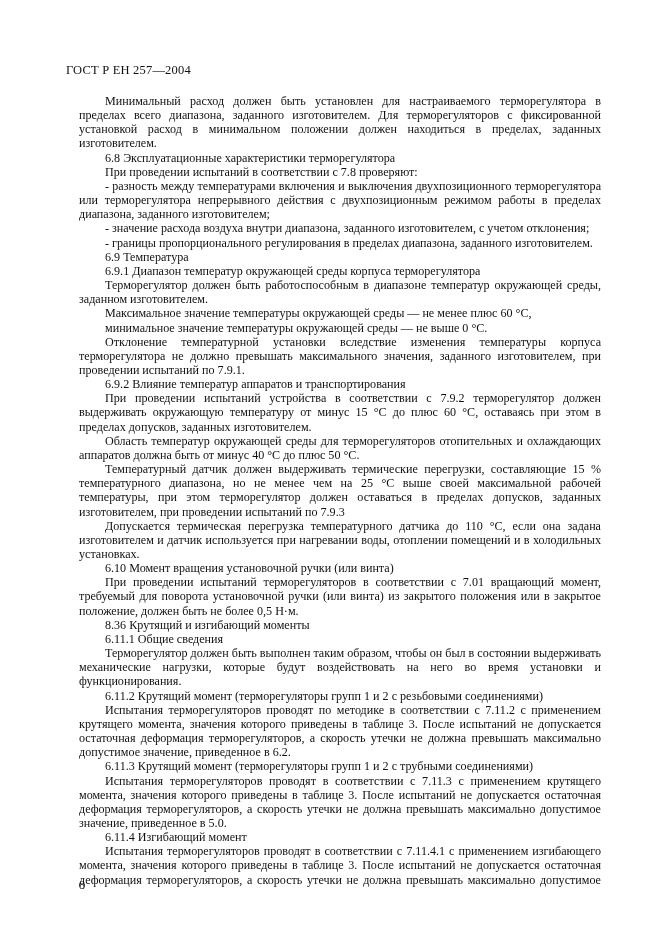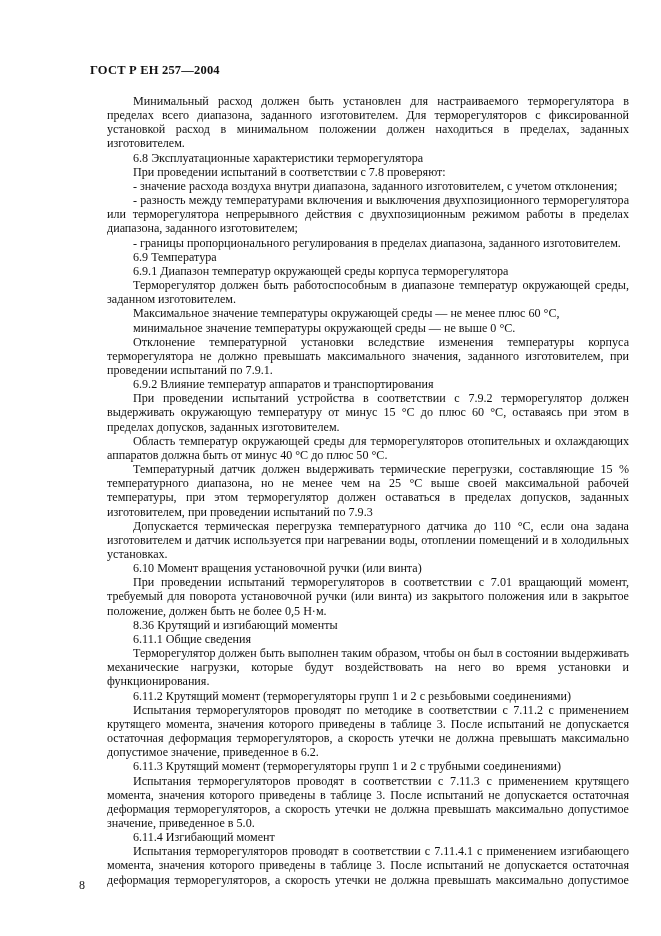--- a/index.html
+++ b/index.html
@@ -1,36 +1,36 @@
 <!DOCTYPE html>
 <html><head>
 <meta charset="utf-8">
 <style>
   html, body { margin:0; padding:0; background:#ffffff; }
   body { width:661px; height:936px; position:relative; overflow:hidden;
          font-family:"Liberation Serif", "DejaVu Serif", serif; color:#111; }
-  .header { position:absolute; left:90px; top:63px; font-weight:bold; font-size:12.5px; letter-spacing:0.2px; }
-  .content { position:absolute; left:79px; top:94px; width:522px; font-size:12.1px; line-height:14.15px;margin-left:28px; }
+  .header { position:absolute; left:66px; top:63px; font-weight:normal; font-size:12.5px; letter-spacing:0.2px; }
+  .content { position:absolute; left:79px; top:94px; width:522px; font-size:12.1px; line-height:14.15px; }
   .p { margin:0; text-align:justify; text-indent:26px; }
   .h { margin:0; text-indent:26px; font-weight:normal; }
   .sub { margin:0; text-indent:26px; }
   .li { margin:0; text-indent:26px; text-align:justify; }
   .pagenum { position:absolute; left:79px; top:878px; font-size:12px; }
 </style>
 </head>
 <body>
 
 <div class="header">ГОСТ Р ЕН 257—2004</div>
 
 <div class="content">
   <p class="p">Минимальный расход должен быть установлен для настраиваемого терморегулятора в пределах всего диапазона, заданного изготовителем. Для терморегуляторов с фиксированной установкой расход в минимальном положении должен находиться в пределах, заданных изготовителем.</p>
   <p class="h">6.8 Эксплуатационные характеристики терморегулятора</p>
   <p class="p">При проведении испытаний в соответствии с 7.8 проверяют:</p>
+  <p class="li">- разность между температурами включения и выключения двухпозиционного терморегулятора или терморегулятора непрерывного действия с двухпозиционным режимом работы в пределах диапазона, заданного изготовителем;</p>
   <p class="li">- значение расхода воздуха внутри диапазона, заданного изготовителем, с учетом отклонения;</p>
-  <p class="li">- разность между температурами включения и выключения двухпозиционного терморегулятора или терморегулятора непрерывного действия с двухпозиционным режимом работы в пределах диапазона, заданного изготовителем;</p>
   <p class="li">- границы пропорционального регулирования в пределах диапазона, заданного изготовителем.</p>
   <p class="h">6.9 Температура</p>
   <p class="sub">6.9.1 Диапазон температур окружающей среды корпуса терморегулятора</p>
   <p class="p">Терморегулятор должен быть работоспособным в диапазоне температур окружающей среды, заданном изготовителем.</p>
   <p class="p">Максимальное значение температуры окружающей среды — не менее плюс 60 °С,</p>
   <p class="p">минимальное значение температуры окружающей среды — не выше 0 °С.</p>
   <p class="p">Отклонение температурной установки вследствие изменения температуры корпуса терморегулятора не должно превышать максимального значения, заданного изготовителем, при проведении испытаний по 7.9.1.</p>
   <p class="sub">6.9.2 Влияние температур аппаратов и транспортирования</p>
   <p class="p">При проведении испытаний устройства в соответствии с 7.9.2 терморегулятор должен выдерживать окружающую температуру от минус 15 °С до плюс 60 °С, оставаясь при этом в пределах допусков, заданных изготовителем.</p>
   <p class="p">Область температур окружающей среды для терморегуляторов отопительных и охлаждающих аппаратов должна быть от минус 40 °С до плюс 50 °С.</p>

